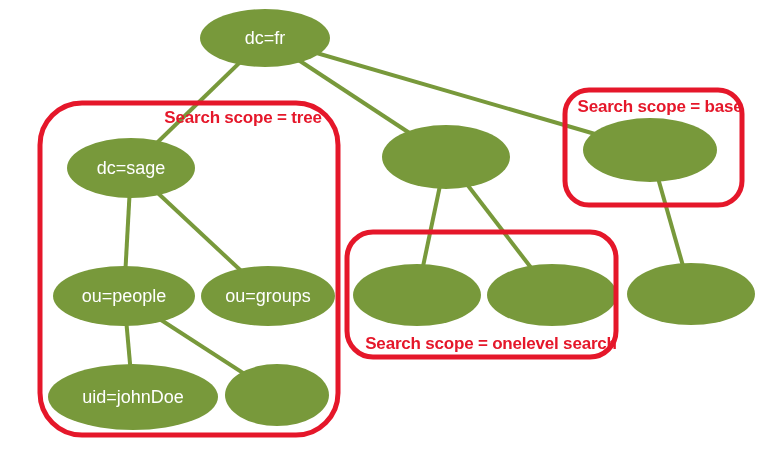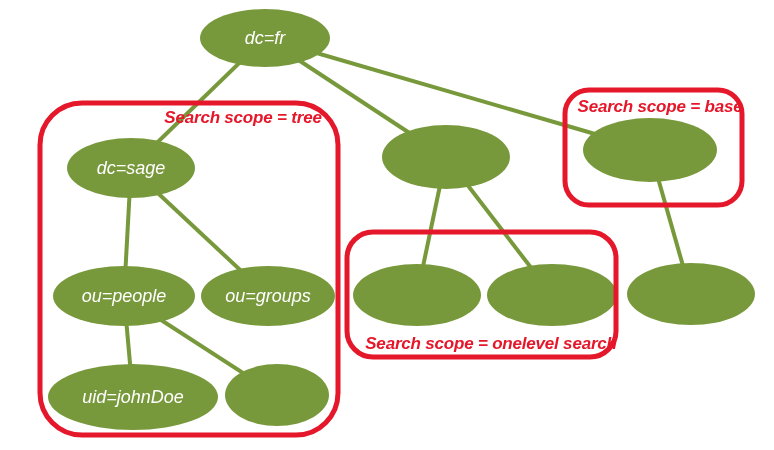--- a/index.html
+++ b/index.html
@@ -7,21 +7,20 @@
     padding: 0;
     background: #ffffff;
     font-family: "Liberation Sans", sans-serif;
   }
   .canvas {
     position: relative;
     width: 774px;
     height: 450px;
     background: #ffffff;
     overflow: hidden;
-    font-style: italic;
   }
   svg text.node-label {
     fill: #ffffff;
     font-family: "Liberation Sans", sans-serif;
     font-size: 18px;
     text-anchor: middle;
   }
   svg text.scope-label {
     font-family: "Liberation Sans", sans-serif;
     font-size: 17px;

